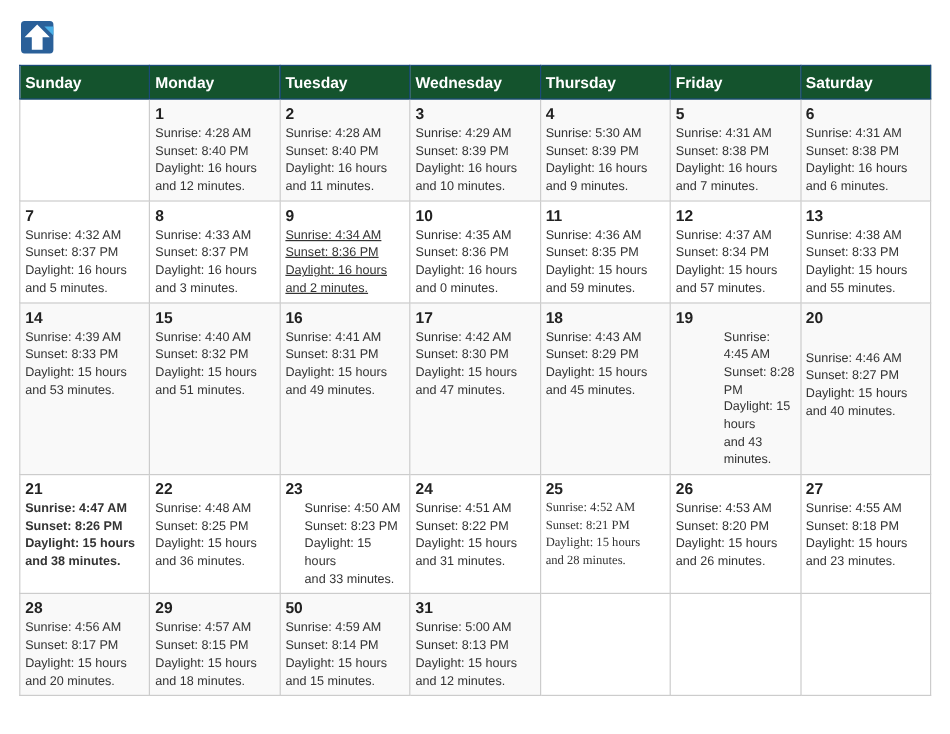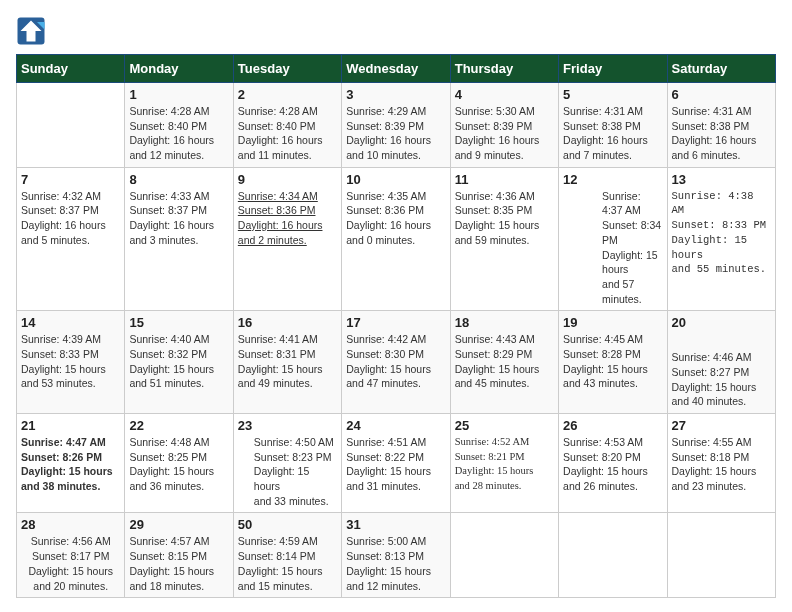--- a/index.html
+++ b/index.html
@@ -195,28 +195,28 @@
         </td>
         <td>
           <span class="day-number">11</span>
           <div class="day-info" style="white-space: pre-line;">Sunrise: 4:36 AM
 Sunset: 8:35 PM
 Daylight: 15 hours
 and 59 minutes.</div>
         </td>
         <td>
           <span class="day-number">12</span>
-          <div class="day-info" style="white-space: pre-line; margin-left: 39px;">Sunrise: 4:37 AM
+          <div class="day-info" style="white-space: pre-line;">Sunrise: 4:37 AM
 Sunset: 8:34 PM
 Daylight: 15 hours
 and 57 minutes.</div>
         </td>
         <td>
           <span class="day-number">13</span>
-          <div class="day-info" style="white-space: pre-line; font-family: Liberation Mono, monospace;">Sunrise: 4:38 AM
+          <div class="day-info" style="white-space: pre-line;">Sunrise: 4:38 AM
 Sunset: 8:33 PM
 Daylight: 15 hours
 and 55 minutes.</div>
         </td>
       </tr>
       <tr>
         <td>
           <span class="day-number">14</span>
           <div class="day-info" style="white-space: pre-line;">Sunrise: 4:39 AM
 Sunset: 8:33 PM
@@ -246,21 +246,21 @@
         </td>
         <td>
           <span class="day-number">18</span>
           <div class="day-info" style="white-space: pre-line;">Sunrise: 4:43 AM
 Sunset: 8:29 PM
 Daylight: 15 hours
 and 45 minutes.</div>
         </td>
         <td>
           <span class="day-number">19</span>
-          <div class="day-info" style="white-space: pre-line;">Sunrise: 4:45 AM
+          <div class="day-info" style="white-space: pre-line; margin-left: 40px;">Sunrise: 4:45 AM
 Sunset: 8:28 PM
 Daylight: 15 hours
 and 43 minutes.</div>
         </td>
         <td>
           <span class="day-number">20</span>
           <div class="day-info" style="white-space: pre-line; margin-top: 20px;">Sunrise: 4:46 AM
 Sunset: 8:27 PM
 Daylight: 15 hours
 and 40 minutes.</div>
@@ -313,21 +313,21 @@
           <span class="day-number">27</span>
           <div class="day-info" style="white-space: pre-line;">Sunrise: 4:55 AM
 Sunset: 8:18 PM
 Daylight: 15 hours
 and 23 minutes.</div>
         </td>
       </tr>
       <tr>
         <td>
           <span class="day-number">28</span>
-          <div class="day-info" style="white-space: pre-line; text-align: center;">Sunrise: 4:56 AM
+          <div class="day-info" style="white-space: pre-line;">Sunrise: 4:56 AM
 Sunset: 8:17 PM
 Daylight: 15 hours
 and 20 minutes.</div>
         </td>
         <td>
           <span class="day-number">29</span>
           <div class="day-info" style="white-space: pre-line;">Sunrise: 4:57 AM
 Sunset: 8:15 PM
 Daylight: 15 hours
 and 18 minutes.</div>

